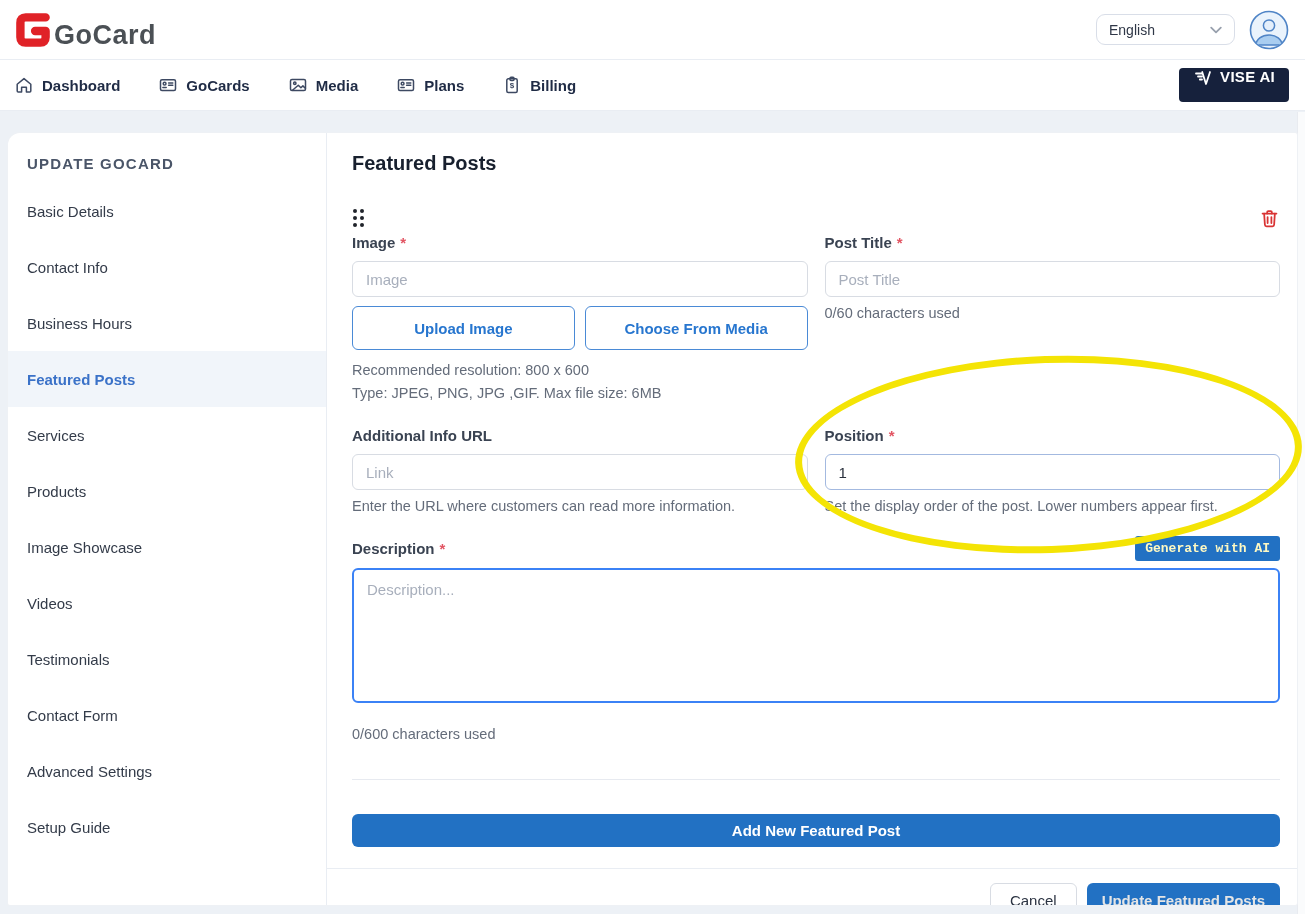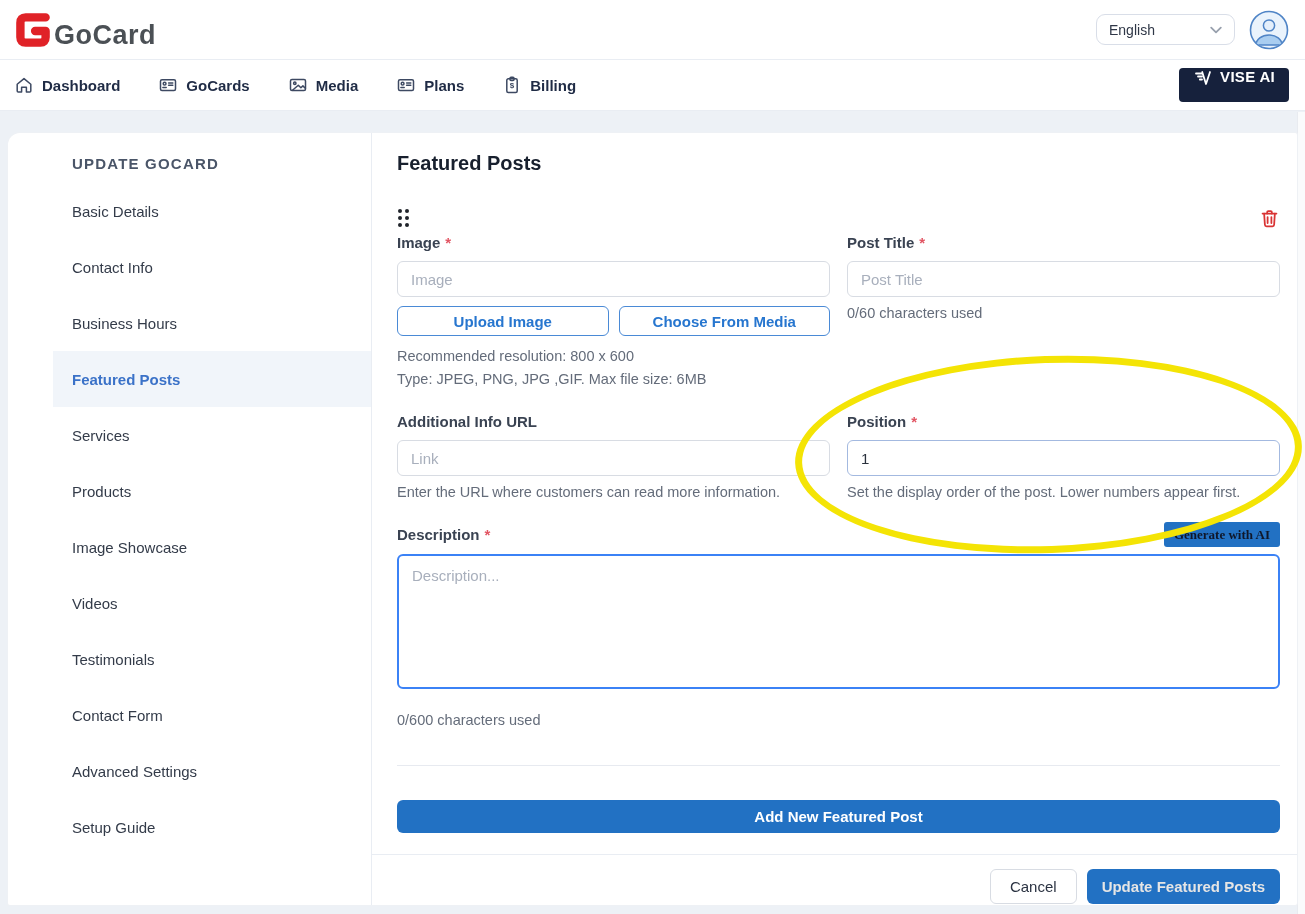--- a/index.html
+++ b/index.html
@@ -26,21 +26,21 @@
   .nav-item svg { display:block; }
   .viseai-btn { margin-left:auto; height:34px; background:#16213c; color:#fff;
     border:none; border-radius:4px; display:flex; align-items:flex-start; gap:7px;
     padding:0 14px; font-family:inherit; font-size:15px; font-weight:700; cursor:pointer; letter-spacing:.3px; }
   
   .page-body { position:absolute; top:112px; left:0; right:0; bottom:0; background:#edf1f6; }
   .scroll-strip { position:absolute; top:0; right:0; bottom:0; width:8px;
     background:#fafbfc; border-left:1px solid #e8ebf0; }
   .card { position:absolute; top:21px; left:8px; right:8px; bottom:9px; background:#fff;
     border-radius:12px 2px 2px 2px; display:flex; overflow:hidden;
-    box-shadow:0 0 0 1px #eef1f5;padding-left:45px; }
+    box-shadow:0 0 0 1px #eef1f5; }
   
   .sidebar { width:319px; border-right:1px solid #e9edf3; padding-top:18px; flex:none; }
   .sidebar-title { font-size:15px; font-weight:700; color:#4a5568; letter-spacing:1.2px;
     padding:0 19px; margin-bottom:8px; height:24px; display:flex; align-items:center; }
   .side-item { height:56px; display:flex; align-items:center; padding:0 19px;
     font-size:15px; color:#333b49; cursor:pointer; }
   .side-item.active { background:#f1f5fa; color:#3b72c8; font-weight:600; }
   
   .main { flex:1; padding:0 17px 0 25px; position:relative; min-width:0; }
   .page-title { font-size:20px; font-weight:700; color:#18202e; margin-top:19px; }
@@ -50,29 +50,29 @@
   .drag-handle i { background:#20242b; border-radius:50%; }
   .trash-btn { background:none; border:none; cursor:pointer; padding:0; line-height:0; }
   .form-grid { display:grid; grid-template-columns:1fr 1fr; column-gap:17px; row-gap:22px; margin-top:6px; }
   .field-label { font-size:15px; font-weight:600; color:#3a4352; margin-bottom:10px; display:block; }
   .req { color:#e25563; margin-left:5px; }
   .text-input { width:100%; height:36px; border:1px solid #d8dce3; border-radius:6px;
     padding:0 13px; font-family:inherit; font-size:15px; color:#2a313d; background:#fff; outline:none; }
   .text-input::placeholder, .desc-area::placeholder { color:#a8afbc; }
   .text-input.blue-border { border-color:#a3b9e0; }
   .btn-row { display:grid; grid-template-columns:1fr 1fr; gap:10px; margin-top:9px; }
-  .outline-btn { height:30px; border:1px solid #4a8ad6; border-radius:6px; background:#fff;
+  .outline-btn { height:44px; border:1px solid #4a8ad6; border-radius:6px; background:#fff;
     color:#2776cf; font-family:inherit; font-size:15px; font-weight:700; cursor:pointer; }
   .helper { font-size:14.5px; color:#646c7a; line-height:23px; }
   .helper.mt { margin-top:9px; }
   .counter { font-size:14.5px; color:#646c7a; margin-top:8px; }
   .desc-section { margin-top:22px; }
   .desc-row { display:flex; justify-content:space-between; align-items:center; margin-bottom:7px; }
-  .gen-ai-btn { height:25px; background:#2271c3; color:#0f172a; border:none; border-radius:3px;
-    padding:0 10px; font-family:Liberation Serif, serif; font-size:13px; font-weight:600; cursor:pointer; }
+  .gen-ai-btn { height:25px; background:#2271c3; color:#fef9c3; border:none; border-radius:3px;
+    padding:0 10px; font-family:Liberation Mono, monospace; font-size:13px; font-weight:600; cursor:pointer; }
   .desc-area { width:100%; height:135px; border:2px solid #3b82f6; border-radius:6px;
     padding:11px 13px; font-family:inherit; font-size:15px; color:#2a313d; resize:none; outline:none; }
   .counter-600 { margin-top:20px; }
   .divider { border-top:1px solid #e7eaf0; margin-top:37px; }
   .add-btn { width:100%; height:33px; background:#2271c3; color:#fff; border:none;
     border-radius:6px; font-family:inherit; font-size:15px; font-weight:700; cursor:pointer; margin-top:34px; }
   .footer-bar { margin:21px -17px 0 -25px; border-top:1px solid #e9edf3;
     padding:14px 17px 14px 0; display:flex; justify-content:flex-end; gap:10px; }
   .cancel-btn { height:35px; padding:0 19px; background:#fff; border:1px solid #d8dce3;
     border-radius:6px; font-family:inherit; font-size:15px; font-weight:500; color:#2b3342; cursor:pointer;text-align:center; }

